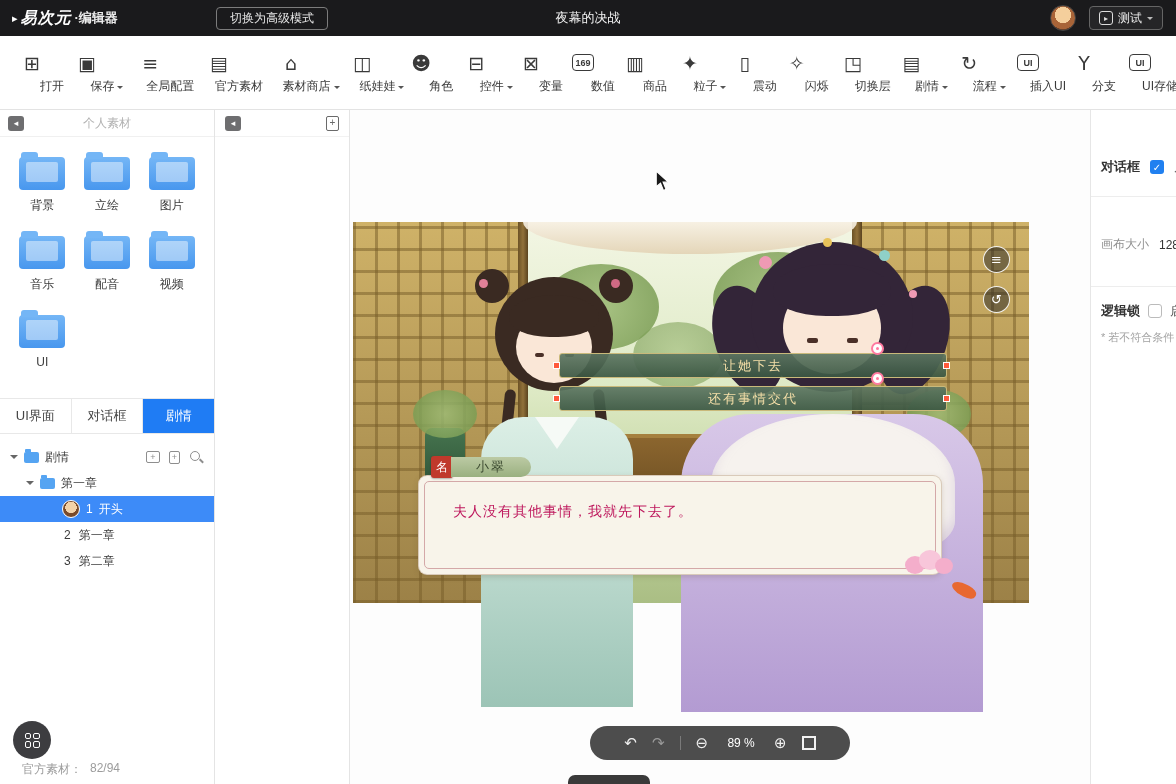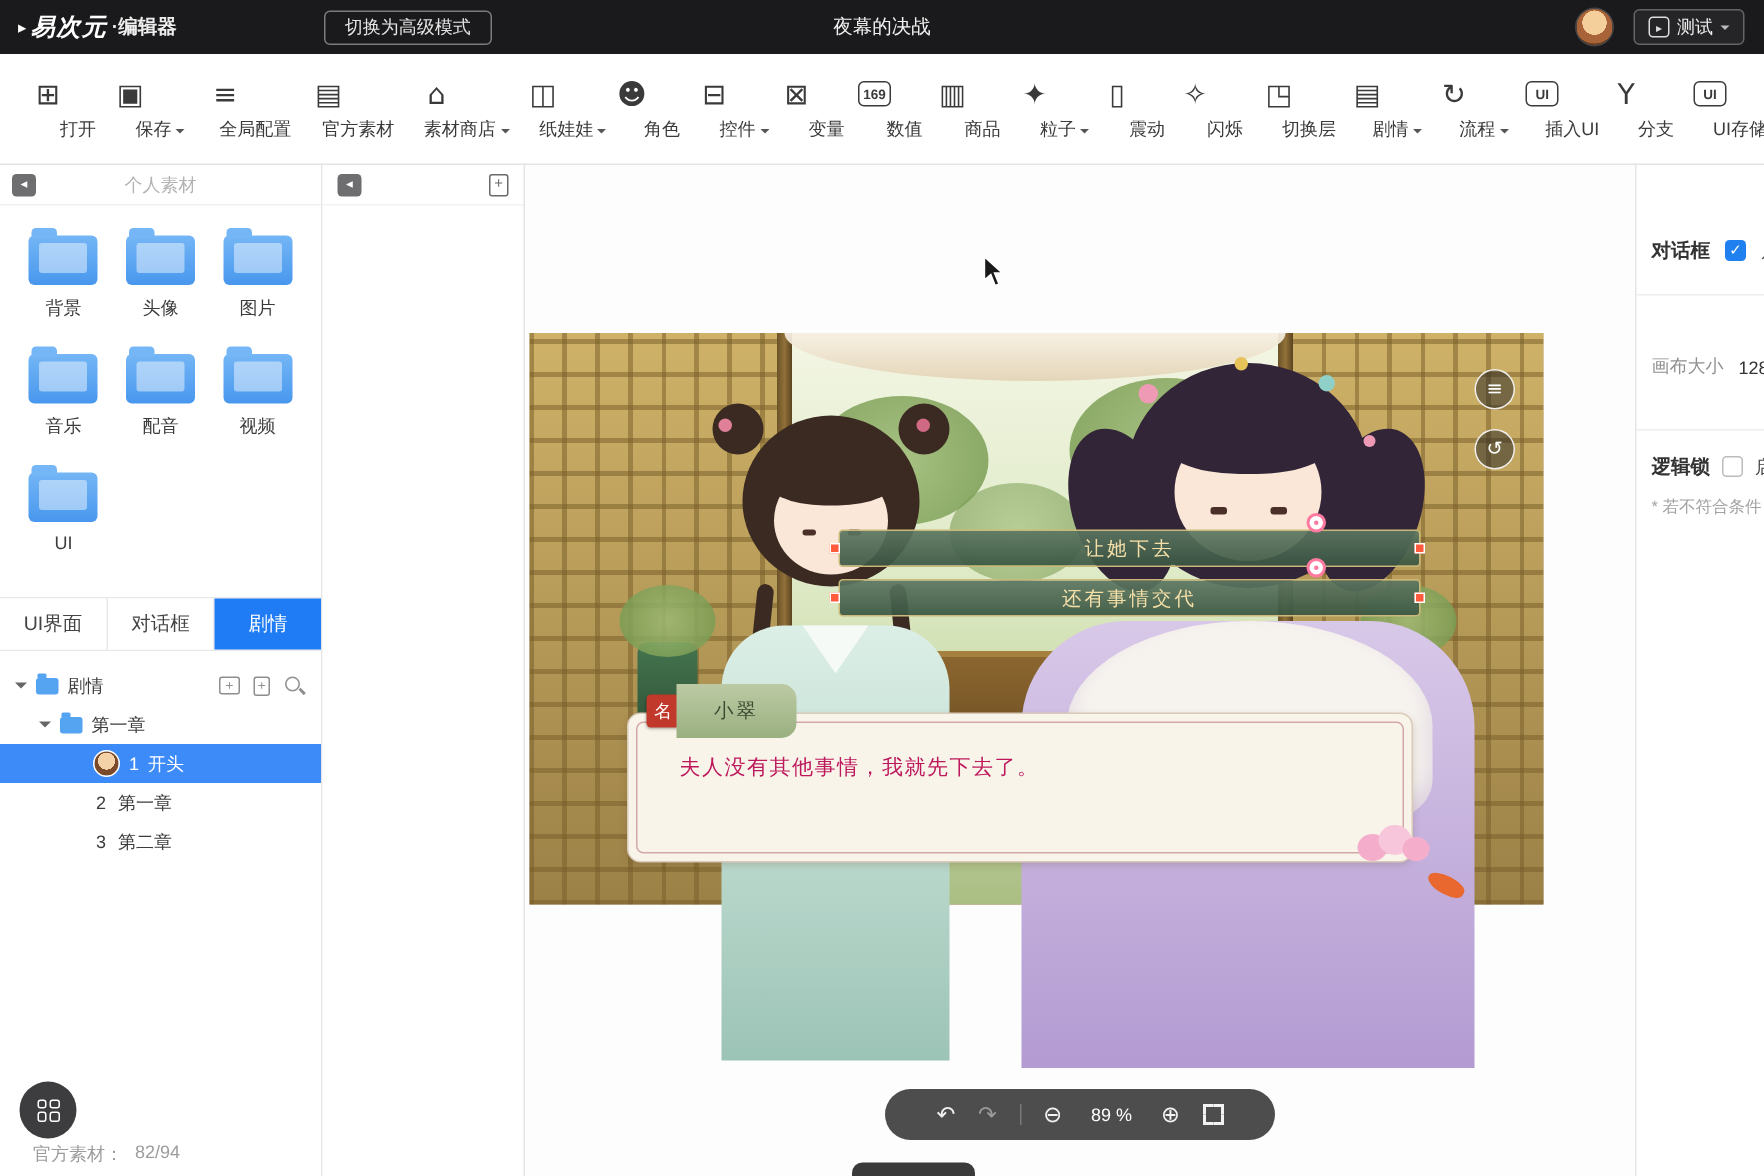--- a/index.html
+++ b/index.html
@@ -128,21 +128,21 @@
   .orn { position: absolute; border-radius: 50%; }
 
   .choice-btn { position: absolute; left: 206px; width: 388px; height: 25px; background: linear-gradient(180deg, rgba(92,118,97,.92), rgba(58,86,66,.92)); border: 1px solid #c9b97a; border-radius: 3px; color: #f5dfa8; font-size: 13px; display: flex; align-items: center; justify-content: center; z-index: 5; letter-spacing: 2px; cursor: pointer; }
   .choice-1 { top: 131px; } .choice-2 { top: 164px; }
   .handle { position: absolute; width: 7px; height: 7px; background: #ff5a3c; border: 1px solid #fff; z-index: 7; cursor: pointer; }
   .ring-handle { position: absolute; width: 13px; height: 13px; border-radius: 50%; border: 2px solid #ff7aa0; background: #fff; z-index: 7; cursor: pointer; }
   .ring-handle::after { content: ""; position: absolute; left: 3px; top: 3px; width: 3px; height: 3px; border-radius: 50%; background: #ff7aa0; }
 
   .name-tag { position: absolute; left: 78px; top: 234px; display: flex; align-items: center; z-index: 6; }
   .name-badge { width: 22px; height: 22px; background: #c0392b; border-radius: 3px; color: #fff; font-size: 12px; display: flex; align-items: center; justify-content: center; box-shadow: 0 1px 2px rgba(0,0,0,.3); }
-  .name-banner { height: 36px; width: 80px; margin-left: -2px; background: linear-gradient(180deg, #bccaa4, #9ab080); color: #3c4a31; font-size: 13px; display: flex; align-items: center; justify-content: center; border-radius: 0 10px 10px 0; letter-spacing: 2px; }
+  .name-banner { height: 20px; width: 80px; margin-left: -2px; background: linear-gradient(180deg, #bccaa4, #9ab080); color: #3c4a31; font-size: 13px; display: flex; align-items: center; justify-content: center; border-radius: 0 10px 10px 0; letter-spacing: 2px; }
 
   .dialog-box { position: absolute; left: 66px; top: 254px; width: 522px; height: 98px; background: #f8f4ea; border-radius: 8px; box-shadow: 0 0 0 1px #d9cab9, 0 2px 6px rgba(90,70,40,.25); z-index: 5; }
   .dialog-inner { position: absolute; inset: 5px; border: 1px solid #d4a8a8; border-radius: 5px; }
   .dialog-text { position: absolute; left: 34px; top: 24px; right: 20px; font-size: 14px; color: #be185d; letter-spacing: 1px; line-height: 1.6; }
 
   .lotus { position: absolute; left: 552px; top: 326px; z-index: 6; }
   .lotus i { position: absolute; border-radius: 50%; display: block; }
   .fish { position: absolute; left: 598px; top: 362px; width: 26px; height: 12px; background: #e86830; border-radius: 55% 45% 45% 55%; transform: rotate(28deg); z-index: 6; }
 
   .pv-circle { position: absolute; width: 27px; height: 27px; border-radius: 50%; background: rgba(35,35,35,.5); color: #fff; display: flex; align-items: center; justify-content: center; font-size: 13px; border: 1.5px solid rgba(255,255,255,.9); z-index: 8; cursor: pointer; font-family: "DejaVu Sans", sans-serif; }
@@ -336,21 +336,21 @@
       <span class="panel-head-title">个人素材</span>
       <span class="collapse-btn">◂</span>
     </div>
     <div class="folder-grid">
       <div class="folder-item">
           <span class="folder-icon"></span>
           <span class="folder-label">背景</span>
         </div>
       <div class="folder-item">
           <span class="folder-icon"></span>
-          <span class="folder-label">头像</span>
+          <span class="folder-label">立绘</span>
         </div>
       <div class="folder-item">
           <span class="folder-icon"></span>
           <span class="folder-label">图片</span>
         </div>
       <div class="folder-item">
           <span class="folder-icon"></span>
           <span class="folder-label">音乐</span>
         </div>
       <div class="folder-item">

